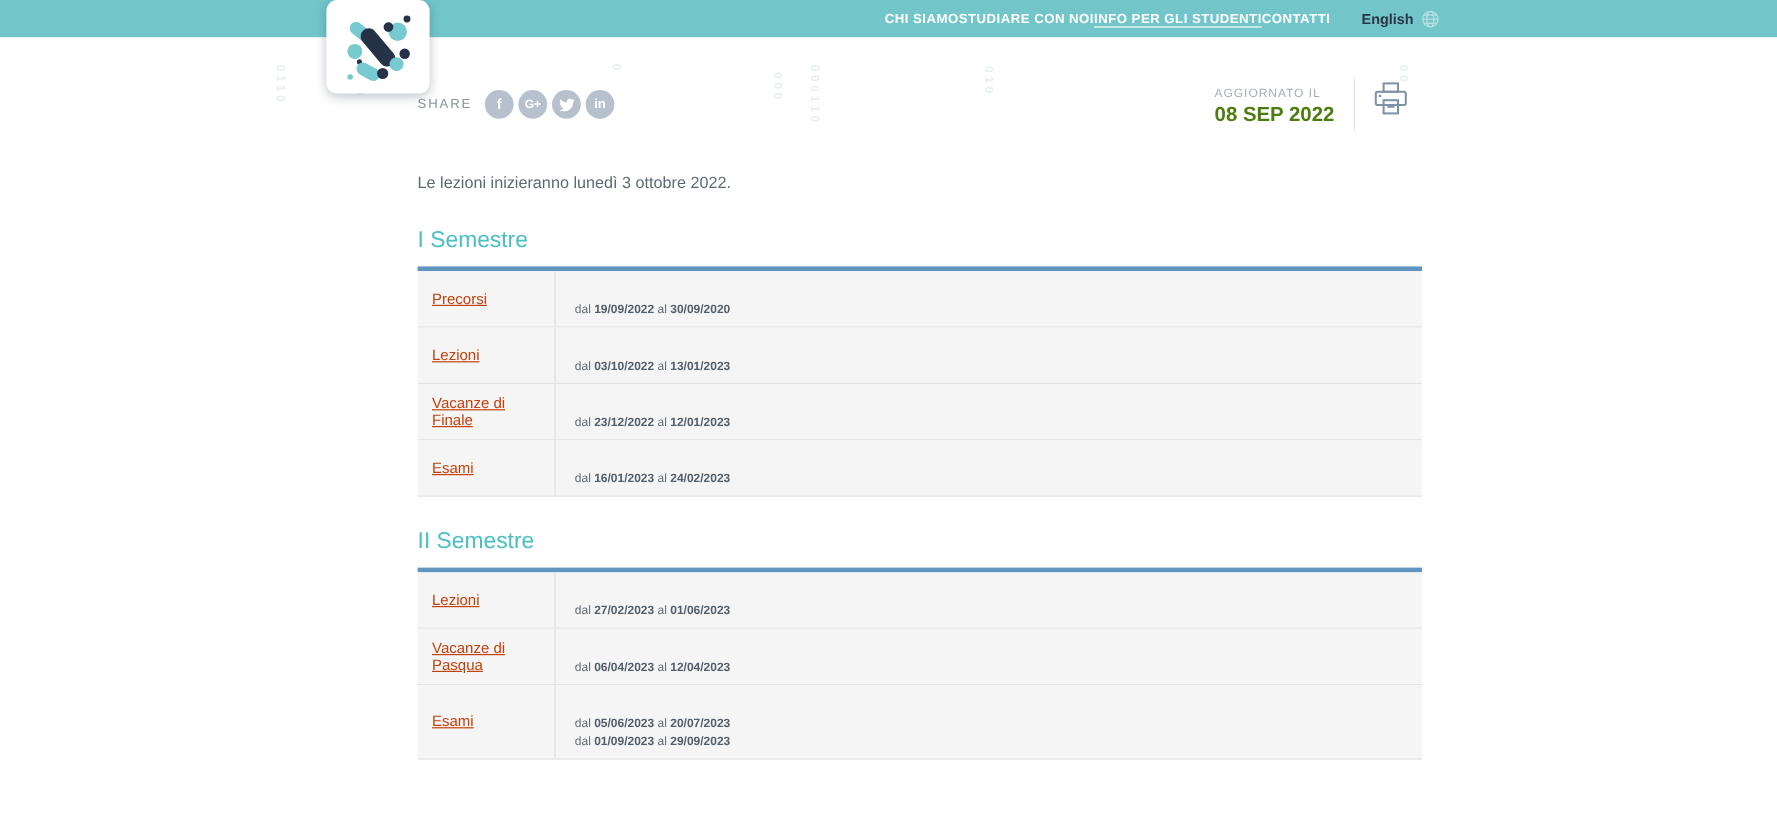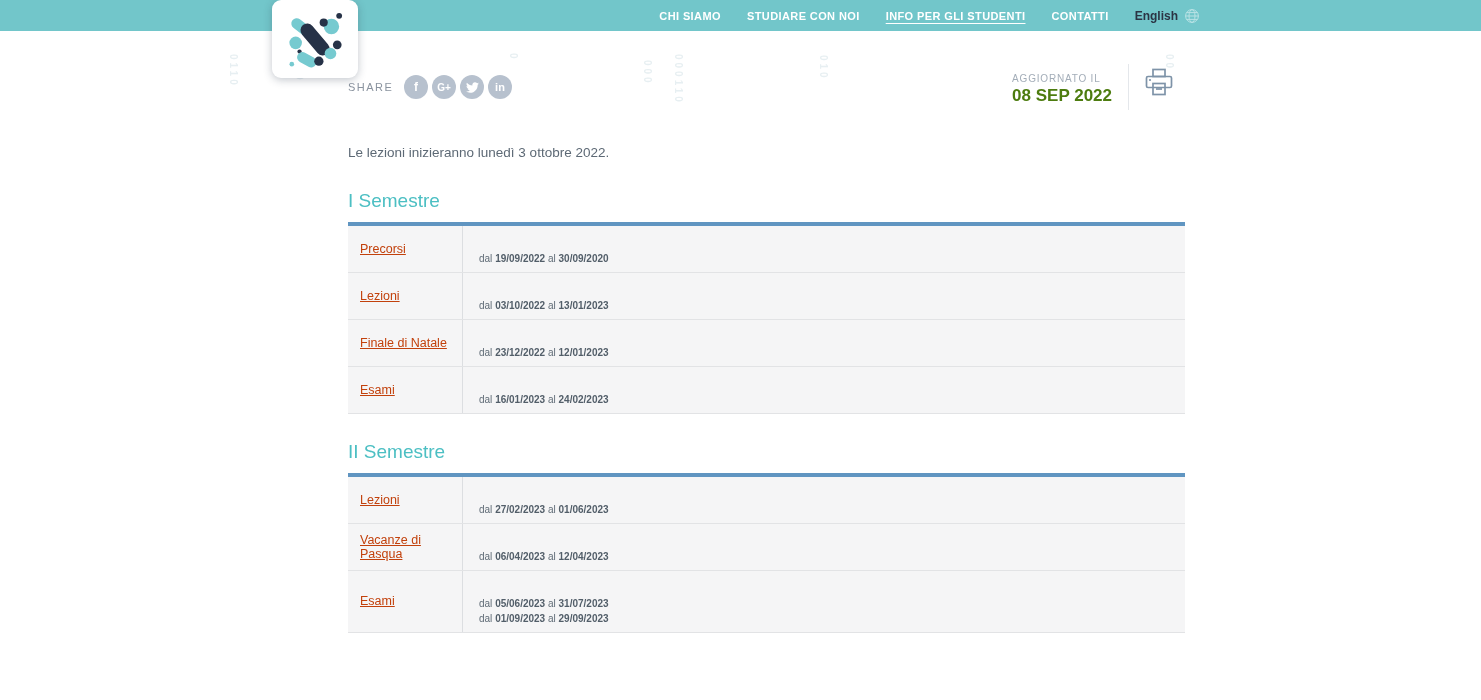--- a/index.html
+++ b/index.html
@@ -59,21 +59,21 @@
   .section-0 .row-0, .section-0 .row-1, .section-1 .row-0 { min-height:47px; }
   .section-1 .row-2 { min-height:62px; }
 </style>
 </head>
 <body>
 
 <div class="viewport">
 
   <div class="topbar">
     <nav class="topbar-nav">
-      <span id="topnav-items" style="display:flex;gap:26px;align-items:center;">
+      <span id="topnav-items" style="display:flex;align-items:center;">
           <a>CHI SIAMO</a>
           <a>STUDIARE CON NOI</a>
           <a class="active">INFO PER GLI STUDENTI</a>
           <a>CONTATTI</a>
         </span>
       <span class="lang">
         <span class="lang-label">English</span>
         <svg class="globe" viewBox="0 0 16 16">
           <g fill="none" stroke="#d2ecee" stroke-width="1">
             <circle cx="8" cy="8" r="6.4"></circle>
@@ -157,21 +157,21 @@
                 <div>dal <b>19/09/2022</b> al <b>30/09/2020</b></div>
               </div>
             </div>
             <div class="row row-1">
               <div class="cell-label">Lezioni</div>
               <div class="cell-value">
                 <div>dal <b>03/10/2022</b> al <b>13/01/2023</b></div>
               </div>
             </div>
             <div class="row row-2">
-              <div class="cell-label">Finale di Natale</div>
+              <div class="cell-label">Vacanze di Finale</div>
               <div class="cell-value">
                 <div>dal <b>23/12/2022</b> al <b>12/01/2023</b></div>
               </div>
             </div>
             <div class="row row-3">
               <div class="cell-label">Esami</div>
               <div class="cell-value">
                 <div>dal <b>16/01/2023</b> al <b>24/02/2023</b></div>
               </div>
             </div>
@@ -188,21 +188,21 @@
             </div>
             <div class="row row-1">
               <div class="cell-label">Vacanze di Pasqua</div>
               <div class="cell-value">
                 <div>dal <b>06/04/2023</b> al <b>12/04/2023</b></div>
               </div>
             </div>
             <div class="row row-2">
               <div class="cell-label">Esami</div>
               <div class="cell-value">
-                <div>dal <b>05/06/2023</b> al <b>31/07/2023</b></div>
+                <div>dal <b>05/06/2023</b> al <b>20/07/2023</b></div>
                 <div>dal <b>01/09/2023</b> al <b>29/09/2023</b></div>
               </div>
             </div>
           </div>
         </div>
       </div>
   </div>
 
 </div>
 

